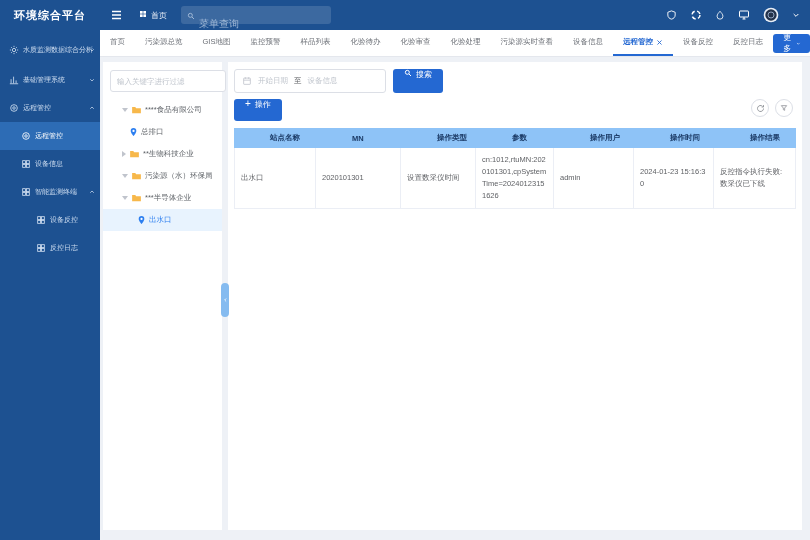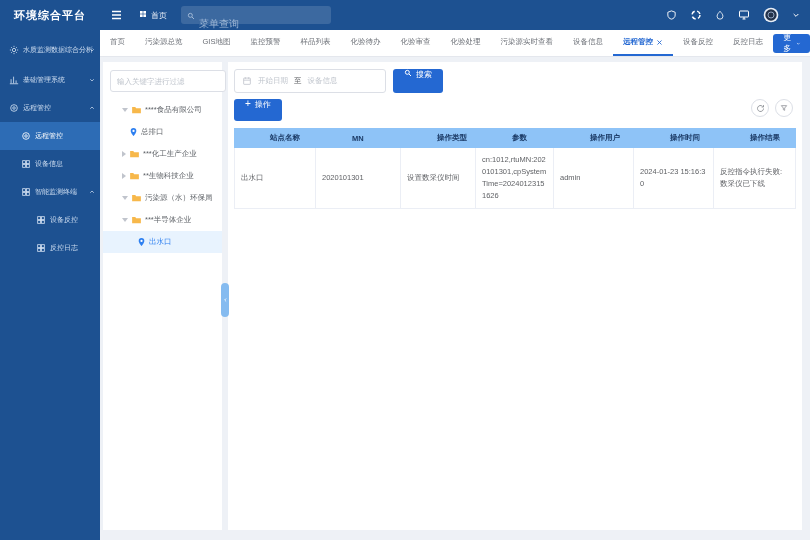--- a/index.html
+++ b/index.html
@@ -313,29 +313,20 @@
       </span>
     <span>总排口</span>
   </div>
   <div class="tree-node">
     <span class="caret right"></span>
     <span class="tnode-icon">
         <svg width="11" height="10" viewBox="0 0 16 16">
           <path fill="#f7b84b" d="M1 3h5l1.5 2H15v8H1z"></path>
         </svg>
       </span>
-    <span>***化工生产企业</span>
-  </div>
-  <div class="tree-node">
-    <span class="caret right"></span>
-    <span class="tnode-icon">
-        <svg width="11" height="10" viewBox="0 0 16 16">
-          <path fill="#f7b84b" d="M1 3h5l1.5 2H15v8H1z"></path>
-        </svg>
-      </span>
     <span>**生物科技企业</span>
   </div>
   <div class="tree-node">
     <span class="caret down"></span>
     <span class="tnode-icon">
         <svg width="11" height="10" viewBox="0 0 16 16">
           <path fill="#f7b84b" d="M1 3h5l1.5 2H15v8H1z"></path>
         </svg>
       </span>
     <span>污染源（水）环保局</span>

